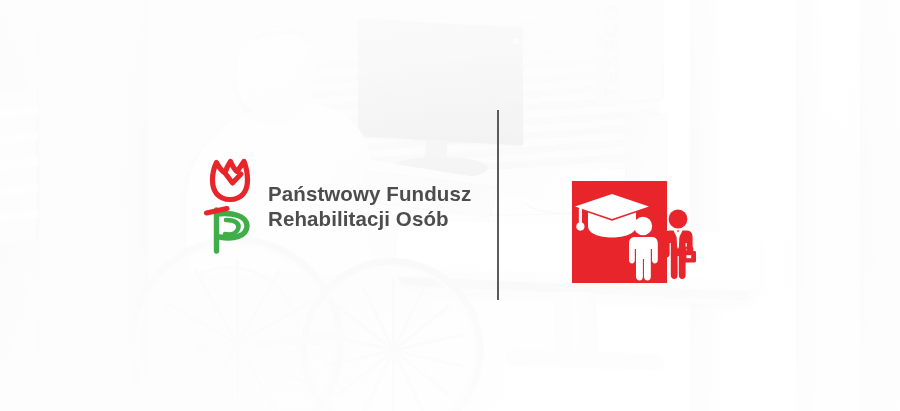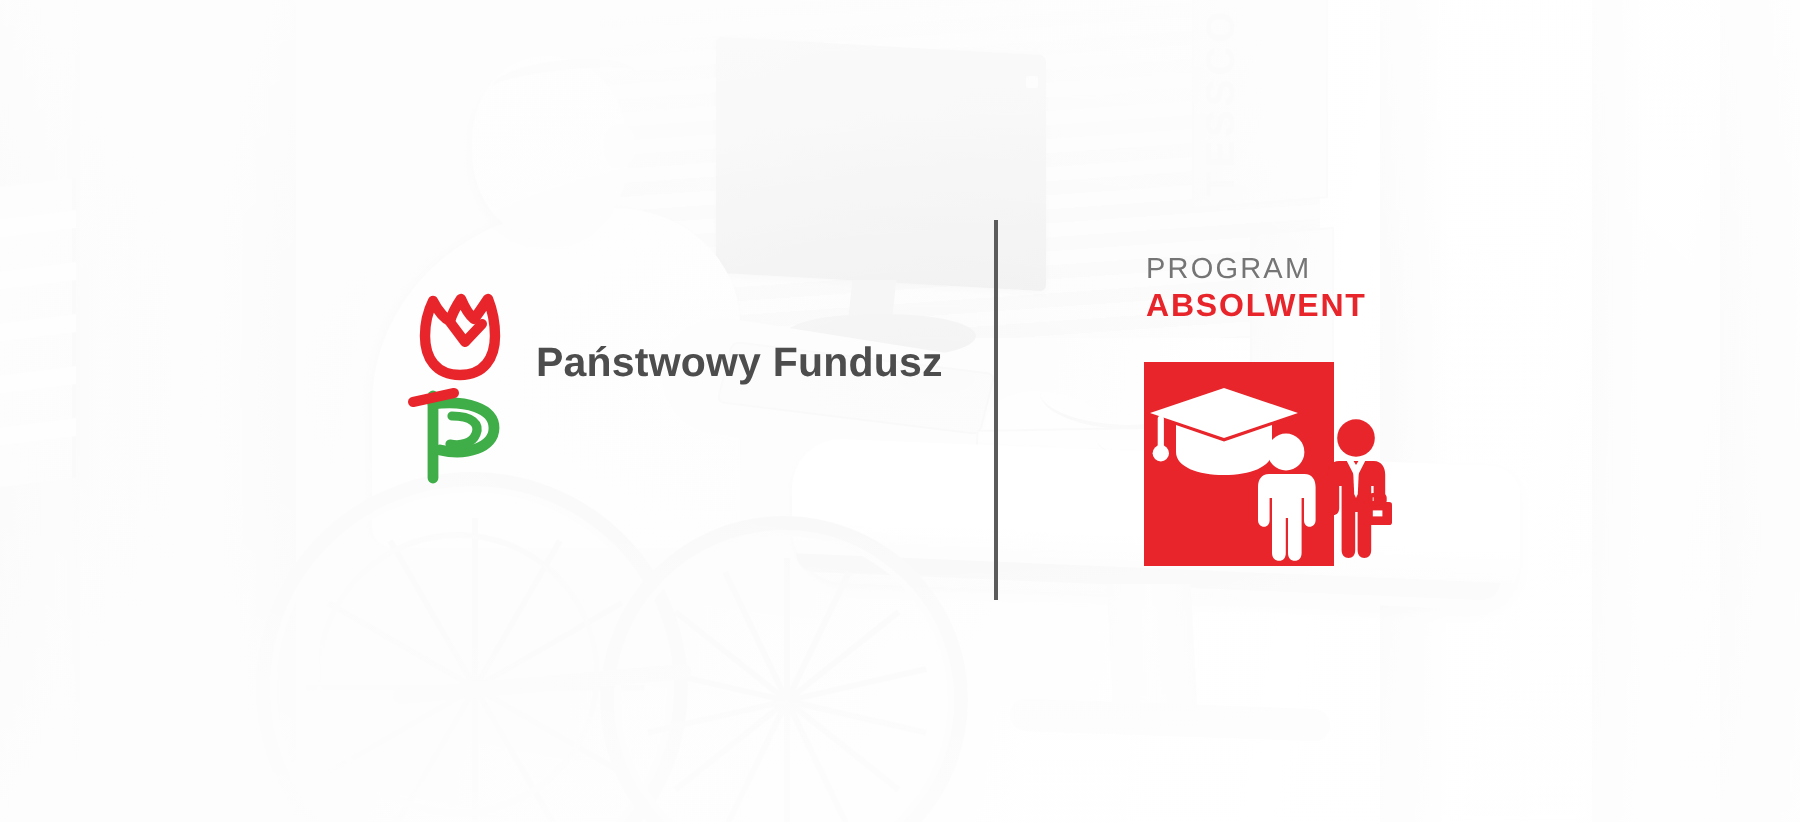--- a/index.html
+++ b/index.html
@@ -294,21 +294,21 @@
     top: 110px;
     width: 2px;
     height: 190px;
     background: #5b5b5b;
   }
 
   
   .pfron-lockup {
     position: absolute;
     left: 203px;
-    top: 146px;
+    top: 158px;
     display: flex;
     align-items: center;
     gap: 11px;
   }
   .pfron-mark { width: 54px; height: 96px; display: block; }
   .pfron-name {
     color: #4d4d4d;
     font-size: 20.5px;
     font-weight: bold;
     line-height: 25.5px;
@@ -452,28 +452,24 @@
 
         <path d="M13.5 56 C30 54 44 58 44 68 C44 78 30 82 17 79" fill="none" stroke="#3fae49" stroke-width="5.4" stroke-linecap="round"></path>
 
         <path d="M23 62 C33 62 37 66 35 71 C33 76 27 77 22 76" fill="none" stroke="#3fae49" stroke-width="4.6" stroke-linecap="round"></path>
 
         <path d="M3.5 55 L24 50.5" fill="none" stroke="#e8252a" stroke-width="5" stroke-linecap="round"></path>
       </svg>
     </span>
     <span class="pfron-name">
       <span>Państwowy Fundusz</span><br>
-      <br>
+      <span>Rehabilitacji Osób</span><br>
     </span>
   </div>
 
-  <div class="program-block">
-    <div class="program-kicker">PROGRAM</div>
-    <div class="program-title">ABSOLWENT</div>
-  </div>
 
   <div class="program-emblem">
     <svg viewBox="0 0 124 103" width="124" height="103" xmlns="http://www.w3.org/2000/svg">
 
       <rect x="0" y="0" width="95" height="102" fill="#e8252a"></rect>
 
       <g fill="#ffffff">
         <path d="M40 13 L77 25.5 L40 38 L3 25.5 Z"></path>
         <path d="M16 31.5 L16 45 C16 52.5 27 56.5 40 56.5
                  C53 56.5 64 52.5 64 45 L64 31.5 L40 39.8 Z"></path>

